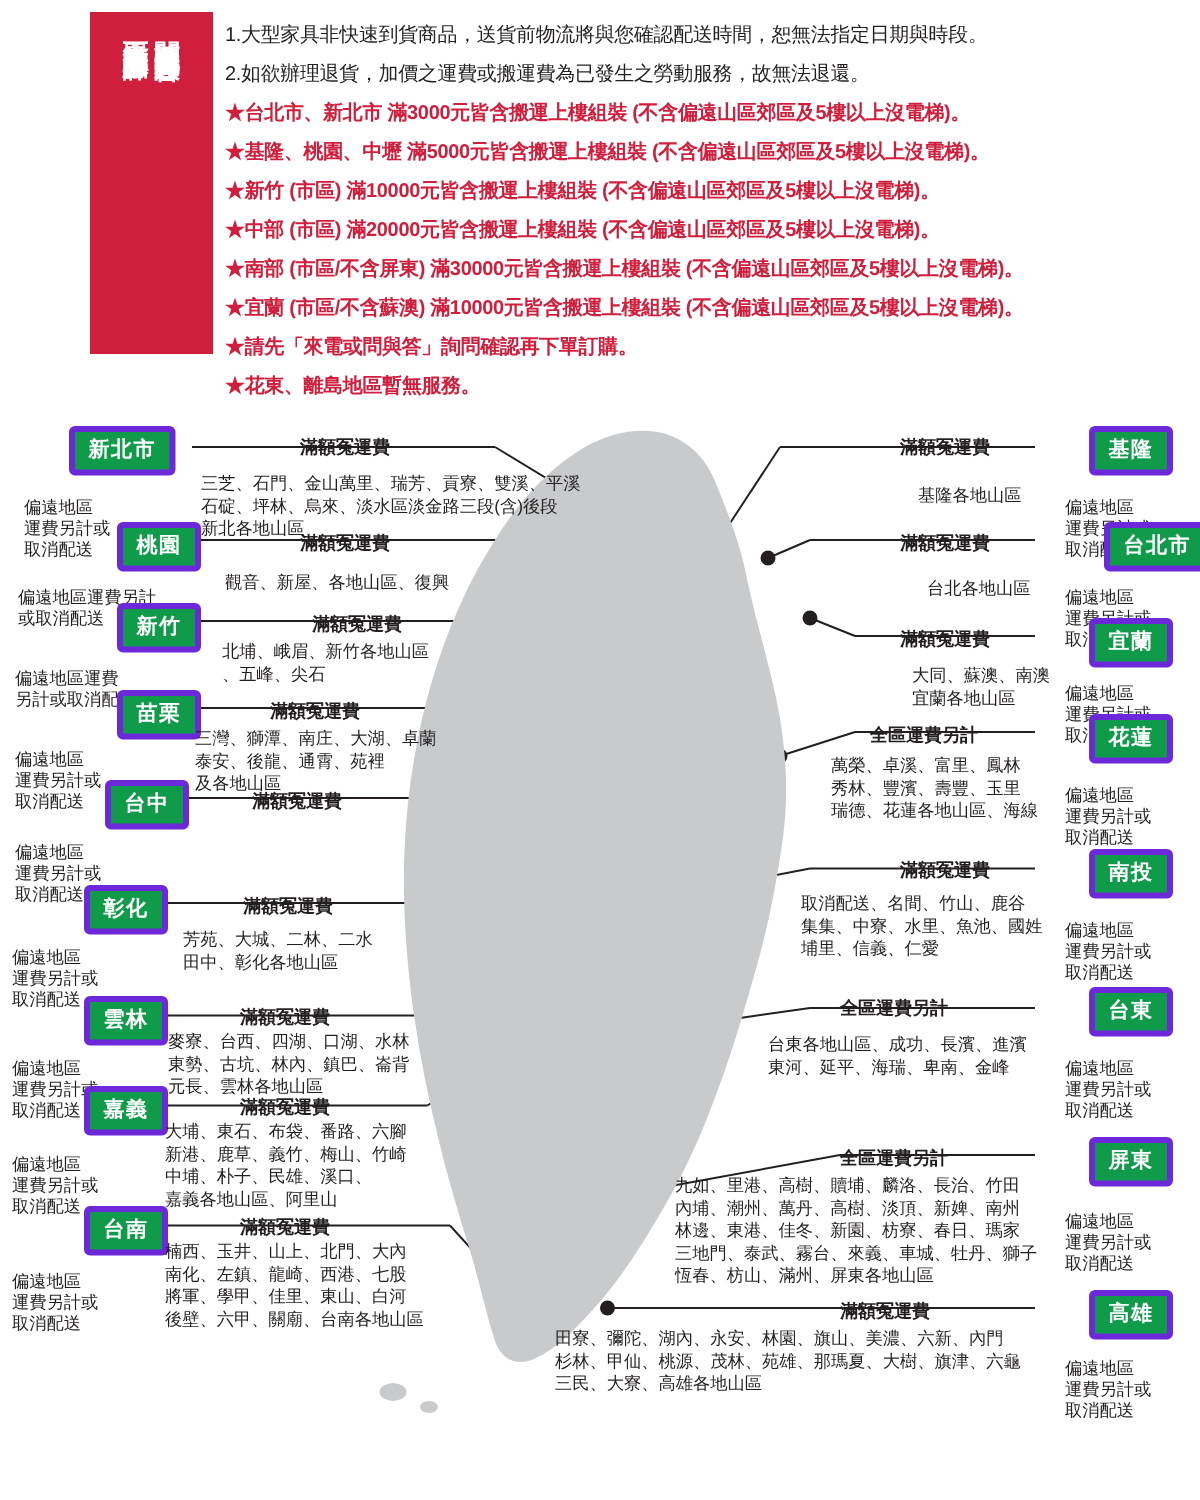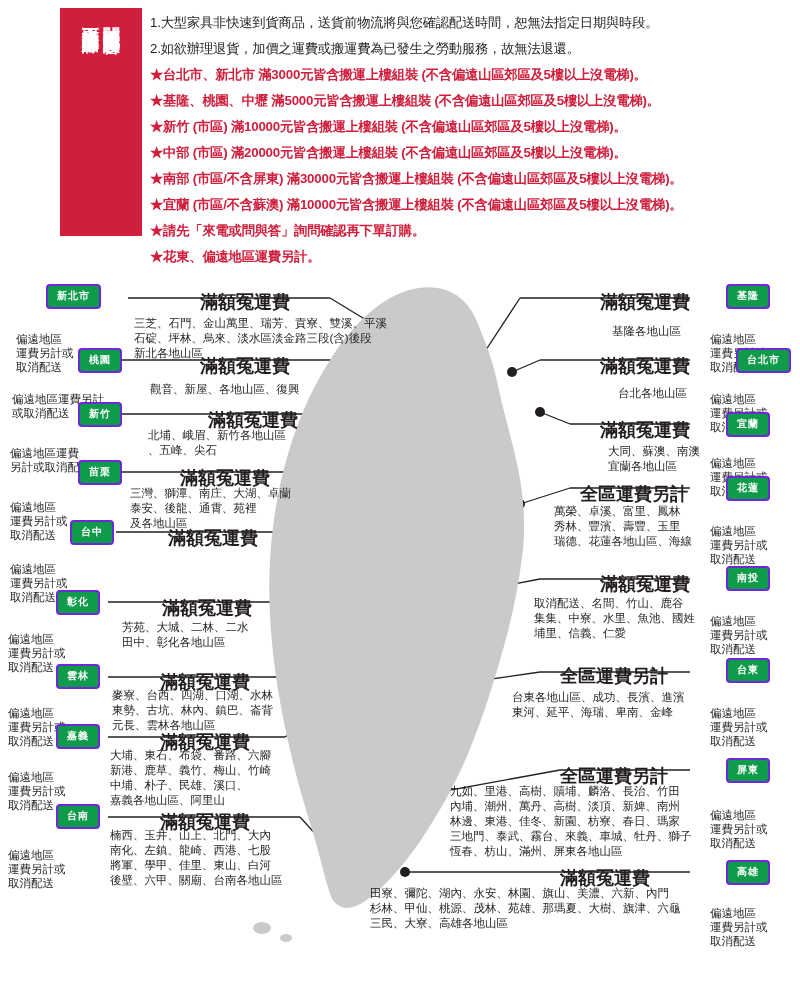--- a/index.html
+++ b/index.html
@@ -42,32 +42,32 @@
   
   #mapwrap { position:absolute; left:0; top:272px; width:800px; height:728px; }
   #taiwan { position:absolute; left:250px; top:10px; }
 
   
   .tag {
     position:absolute;
     background:#6d6e71;
     color:#ffffff;
     font-weight:bold;
-    font-size:10px;
+    font-size:14px;
     border-radius:4px;
     padding:3px 9px 4px 9px;
     white-space:nowrap;
     letter-spacing:1px;
-    border:2px solid #6d28d9;
+    border:4px solid #6d28d9;
   }
   .tag.green { background:#0f9b4a; }
 
   .freetxt {
     position:absolute;
-    font-size:18px; font-weight:bold; color:#231f20; white-space:nowrap;
+    font-size:12px; font-weight:bold; color:#231f20; white-space:nowrap;
   }
   .remote {
     position:absolute;
     font-size:11.5px; color:#231f20; line-height:14px; white-space:nowrap;margin-top:16px;
   }
   .detail {
     position:absolute;
     font-size:11.5px; color:#231f20; line-height:15px; white-space:nowrap;
   }
 
@@ -84,21 +84,21 @@
   <div class="notice-lines">
     <div class="num">1.大型家具非快速到貨商品，送貨前物流將與您確認配送時間，恕無法指定日期與時段。</div>
     <div class="num">2.如欲辦理退貨，加價之運費或搬運費為已發生之勞動服務，故無法退還。</div>
     <div class="star">★台北市、新北市 滿3000元皆含搬運上樓組裝 (不含偏遠山區郊區及5樓以上沒電梯)。</div>
     <div class="star">★基隆、桃園、中壢 滿5000元皆含搬運上樓組裝 (不含偏遠山區郊區及5樓以上沒電梯)。</div>
     <div class="star">★新竹 (市區) 滿10000元皆含搬運上樓組裝 (不含偏遠山區郊區及5樓以上沒電梯)。</div>
     <div class="star">★中部 (市區) 滿20000元皆含搬運上樓組裝 (不含偏遠山區郊區及5樓以上沒電梯)。</div>
     <div class="star">★南部 (市區/不含屏東) 滿30000元皆含搬運上樓組裝 (不含偏遠山區郊區及5樓以上沒電梯)。</div>
     <div class="star">★宜蘭 (市區/不含蘇澳) 滿10000元皆含搬運上樓組裝 (不含偏遠山區郊區及5樓以上沒電梯)。</div>
     <div class="star">★請先「來電或問與答」詢問確認再下單訂購。</div>
-    <div class="star">★花東、偏遠地區運費另計。</div>
+    <div class="star">★花東、離島地區暫無服務。</div>
   </div>
 </div>
 
 <div id="mapwrap">
 
   <svg class="lines" viewBox="0 0 800 728">
     <g stroke="#231f20" stroke-width="1.3" fill="none">
 
       <line x1="128" y1="26" x2="330" y2="26"></line>
       <line x1="330" y1="26" x2="460" y2="105"></line>

